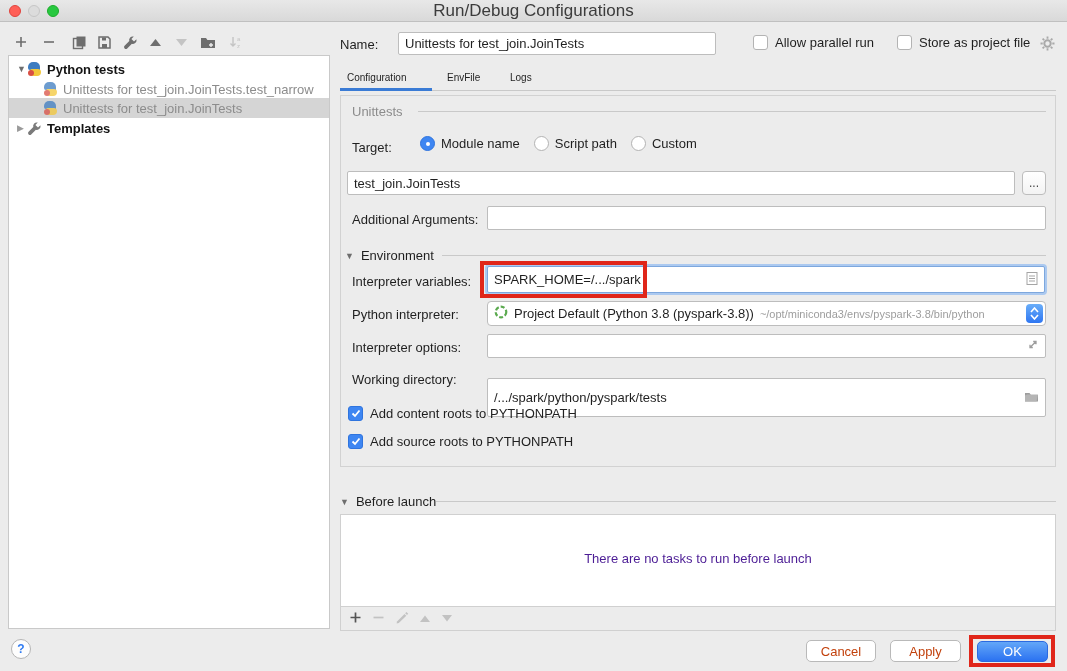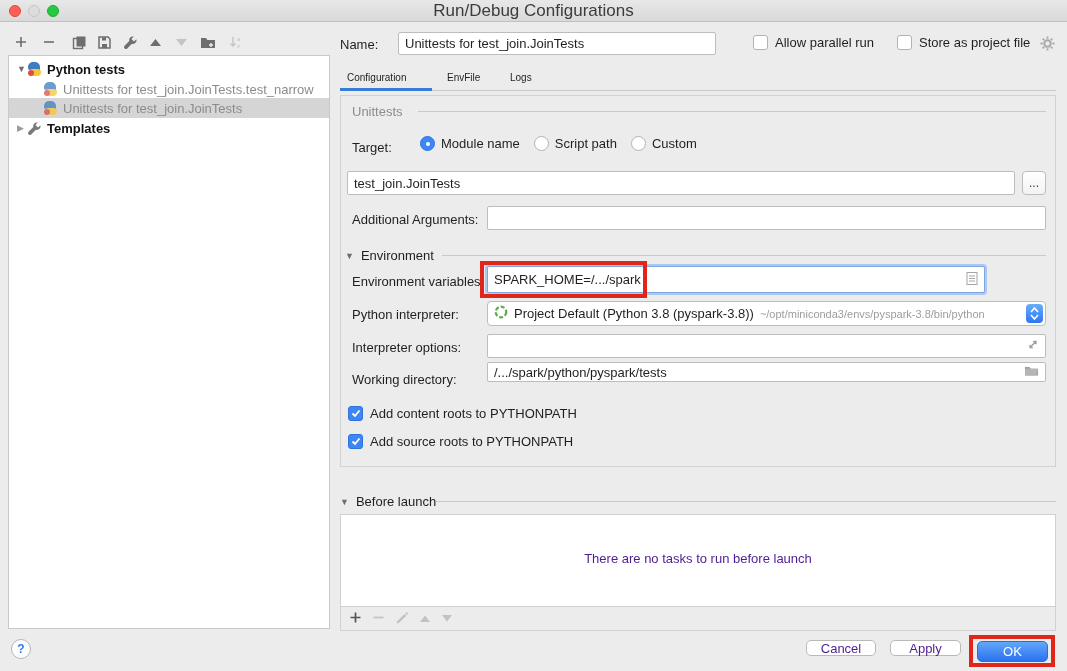--- a/index.html
+++ b/index.html
@@ -69,21 +69,21 @@
   .radio.on::after { content:""; position:absolute; left:4.5px; top:4.5px; width:4px; height:4px; border-radius:50%; background:#fff; }
   .radio-row { display:flex; align-items:center; gap:6px; margin-right:14px; }
   .btn-sm {
     background:linear-gradient(#ffffff,#f3f3f3); border:1px solid #bdbdbd; border-radius:4px;
     font-size:12px; color:#444; display:flex; align-items:center; justify-content:center;
   }
   .field-icon { position:absolute; top:50%; transform:translateY(-50%); }
 
   
   .env-field {
-    left:487px; top:266px; width:498px; height:27px;
+    left:487px; top:266px; width:558px; height:27px;
     background:#fff; border:1px solid #7da7dd; border-radius:2px;
     box-shadow:0 0 0 2px #abc9f0;
     display:flex; align-items:center; padding:0 6px;
   }
   .red-box { border:4px solid #e0261a; background:transparent; z-index:30; pointer-events:none; }
 
   .combo {
     left:487px; top:301px; width:559px; height:25px;
     background:#fff; border:1px solid #bdbdbd; border-radius:4px;
     display:flex; align-items:center; padding:0 24px 0 6px; overflow:hidden; white-space:nowrap;
@@ -95,22 +95,22 @@
     display:flex; flex-direction:column; align-items:center; justify-content:center; gap:1px;
   }
 
   
   .tasks-panel { left:340px; top:514px; width:716px; height:93px; background:#fff; border:1px solid #d0d0d0; }
   .empty-msg { width:100%; text-align:center; top:36px; color:#4c1d95; }
   .bl-toolbar { left:340px; top:606px; width:716px; height:25px; background:#ececec; border:1px solid #d0d0d0; display:flex; align-items:center; gap:10px; padding-left:8px; }
 
   
   .btn {
-    height:16px; border-radius:5px; background:#fff; border:1px solid #b9b9b9;
-    font-size:13px; color:#4c1d95; display:flex; align-items:center; justify-content:center;
+    height:22px; border-radius:5px; background:#fff; border:1px solid #b9b9b9;
+    font-size:13px; color:#c2410c; display:flex; align-items:center; justify-content:center;
   }
   .btn.primary { background:linear-gradient(#63a7f8,#2b72f1); border-color:#2b6ae0; color:#fff; }
   .help-circle {
     left:11px; top:639px; width:20px; height:20px; border-radius:50%;
     background:#fdfdfd; border:1px solid #b5b5b5; color:#2f7bf2; font-weight:bold;
     display:flex; align-items:center; justify-content:center; font-size:12px;
   }
 </style>
 </head>
 <body>
@@ -272,21 +272,21 @@
 <div class="abs" style="left:487px; top:206px; width:559px; height:24px">
   <input class="txt" value="" style="">
 </div>
 
 <div class="abs" style="left:345px; top:248px; display:flex; align-items:center; gap:7px">
   <span class="arrow-down">▼</span>
   <span class="sect-dark">Environment</span>
 </div>
 <div class="abs sect-rule" style="left:442px; top:255px; width:604px"></div>
 
-<div class="abs label" style="left:352px; top:274px">Environment variables:</div>
+<div class="abs label" style="left:352px; top:274px">Interpreter variables:</div>
 <div class="abs env-field">
   <span>SPARK_HOME=/.../spark</span>
   <span class="field-icon" style="right:6px">
     <svg width="12" height="14">
         <rect x="1" y="1" width="10" height="12" fill="#fff" stroke="#a5a5a5"></rect>
         <path d="M3 4.5h6M3 7h6M3 9.5h6" stroke="#a5a5a5"></path>
       </svg>
   </span>
 </div>
 <div class="abs red-box" style="left:480px; top:261px; width:167px; height:37px"></div>
@@ -314,21 +314,21 @@
 <div class="abs" style="left:487px; top:334px; width:559px; height:24px">
   <input class="txt" style="padding-right: 24px;" value="">
   <span class="field-icon" style="right:7px">
     <svg width="12" height="12">
         <path d="M3 9 9 3M6.2 3H9v2.8M5.8 9H3V6.2" fill="none" stroke="#9d9d9d" stroke-width="1.3"></path>
       </svg>
   </span>
 </div>
 
 <div class="abs label" style="left:352px; top:372px">Working directory:</div>
-<div class="abs" style="left:487px; top:362px; width:559px; height:20px">
+<div class="abs" style="left:487px; top:378px; width:559px; height:39px">
   <input class="txt" style="padding-right: 26px;" value="/.../spark/python/pyspark/tests">
   <span class="field-icon" style="right:7px">
     <svg width="15" height="12">
         <path d="M1 2.5h4.5L7 4.5h7V11H1z" fill="#9d9d9d"></path>
         <path d="M1 5 3 4h11l-1.5 7H1z" fill="#b5b5b5"></path>
       </svg>
   </span>
 </div>
 
 <div class="abs chk-row" style="left:348px; top:406px">

